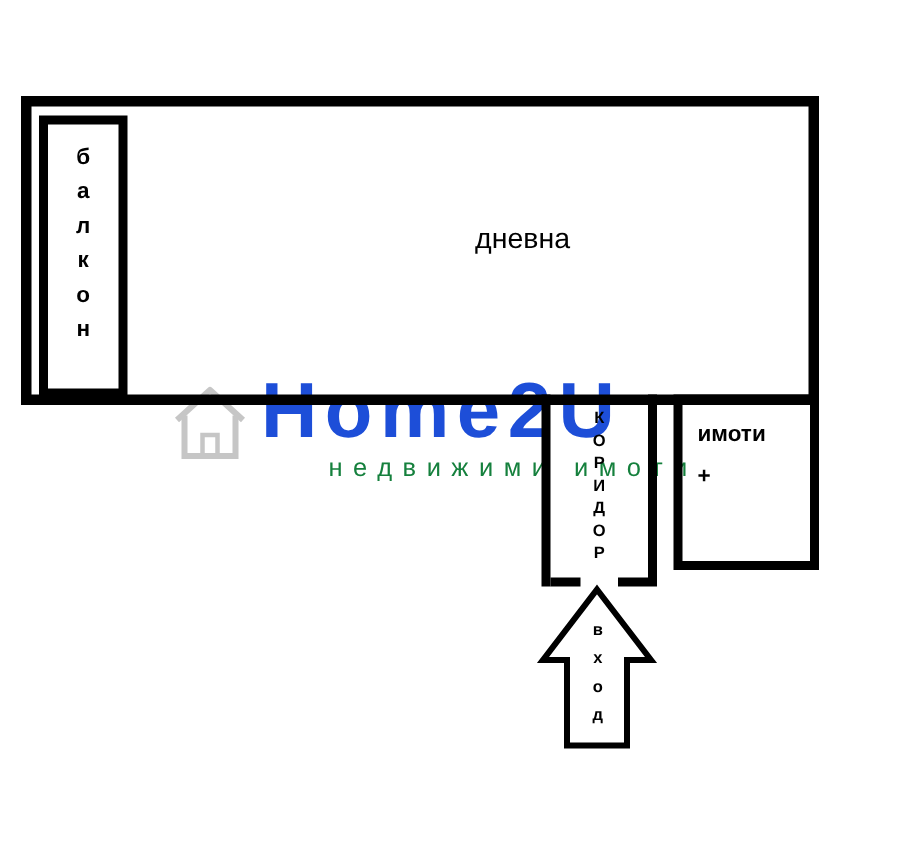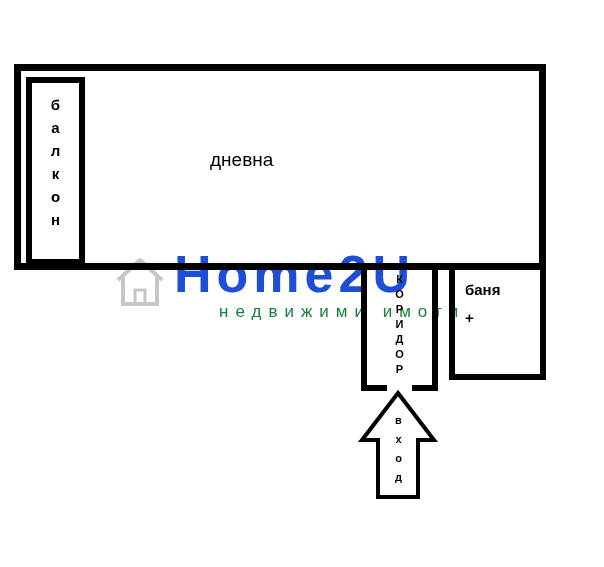--- a/index.html
+++ b/index.html
@@ -33,21 +33,21 @@
   .balcony   { left: 26px; top: 77px; width: 59px;  height: 188px; border: 6px solid #000; }
   .bath      { left: 449px; top: 263px; width: 97px; height: 117px; border: 6px solid #000; }
   .corridor  { left: 361px; top: 263px; width: 77px; height: 128px;
                border-left: 6px solid #000; border-right: 6px solid #000; }
   .corr-bottom-left  { position: absolute; left: 0;  bottom: 0; width: 20px; height: 6px; background: #000; }
   .corr-bottom-right { position: absolute; right: 0; bottom: 0; width: 20px; height: 6px; background: #000; }
 
   
   .living-label {
     position: absolute; left: 210px; top: 149px; width: 170px;
-    font-size: 19px; text-align: left; z-index: 3;
+    font-size: 19px; text-align: right; z-index: 3;
   }
   .vstack {
     display: flex; flex-direction: column; align-items: center;
     width: 100%; box-sizing: border-box;
   }
   .balcony .vstack { padding-top: 10px; font-size: 15px; font-weight: bold; }
   .balcony .vstack span { line-height: 23px; }
   .corridor .vstack { padding-top: 9px; font-size: 11px; font-weight: bold; }
   .corridor .vstack span { line-height: 15px; }
   .bath-lines { padding: 7px 0 0 10px; font-size: 15px; font-weight: bold; }
@@ -100,21 +100,21 @@
       <span>Д</span>
       <span>О</span>
       <span>Р</span>
     </div>
     <div class="corr-bottom-left"></div>
     <div class="corr-bottom-right"></div>
   </div>
 
   <div class="box bath">
     <div class="bath-lines">
-      <div>баня</div>
+      <div>имоти</div>
       <div>+</div>
     </div>
   </div>
 
   <svg class="arrow-svg" width="85" height="112" viewBox="0 0 85 112">
     <path d="M42 4 L78 51 L62 51 L62 108 L22 108 L22 51 L6 51 Z" fill="#ffffff" stroke="#000000" stroke-width="4" stroke-linejoin="miter"></path>
   </svg>
   <div class="entrance-letters">
     <span>в</span>
     <span>х</span>

